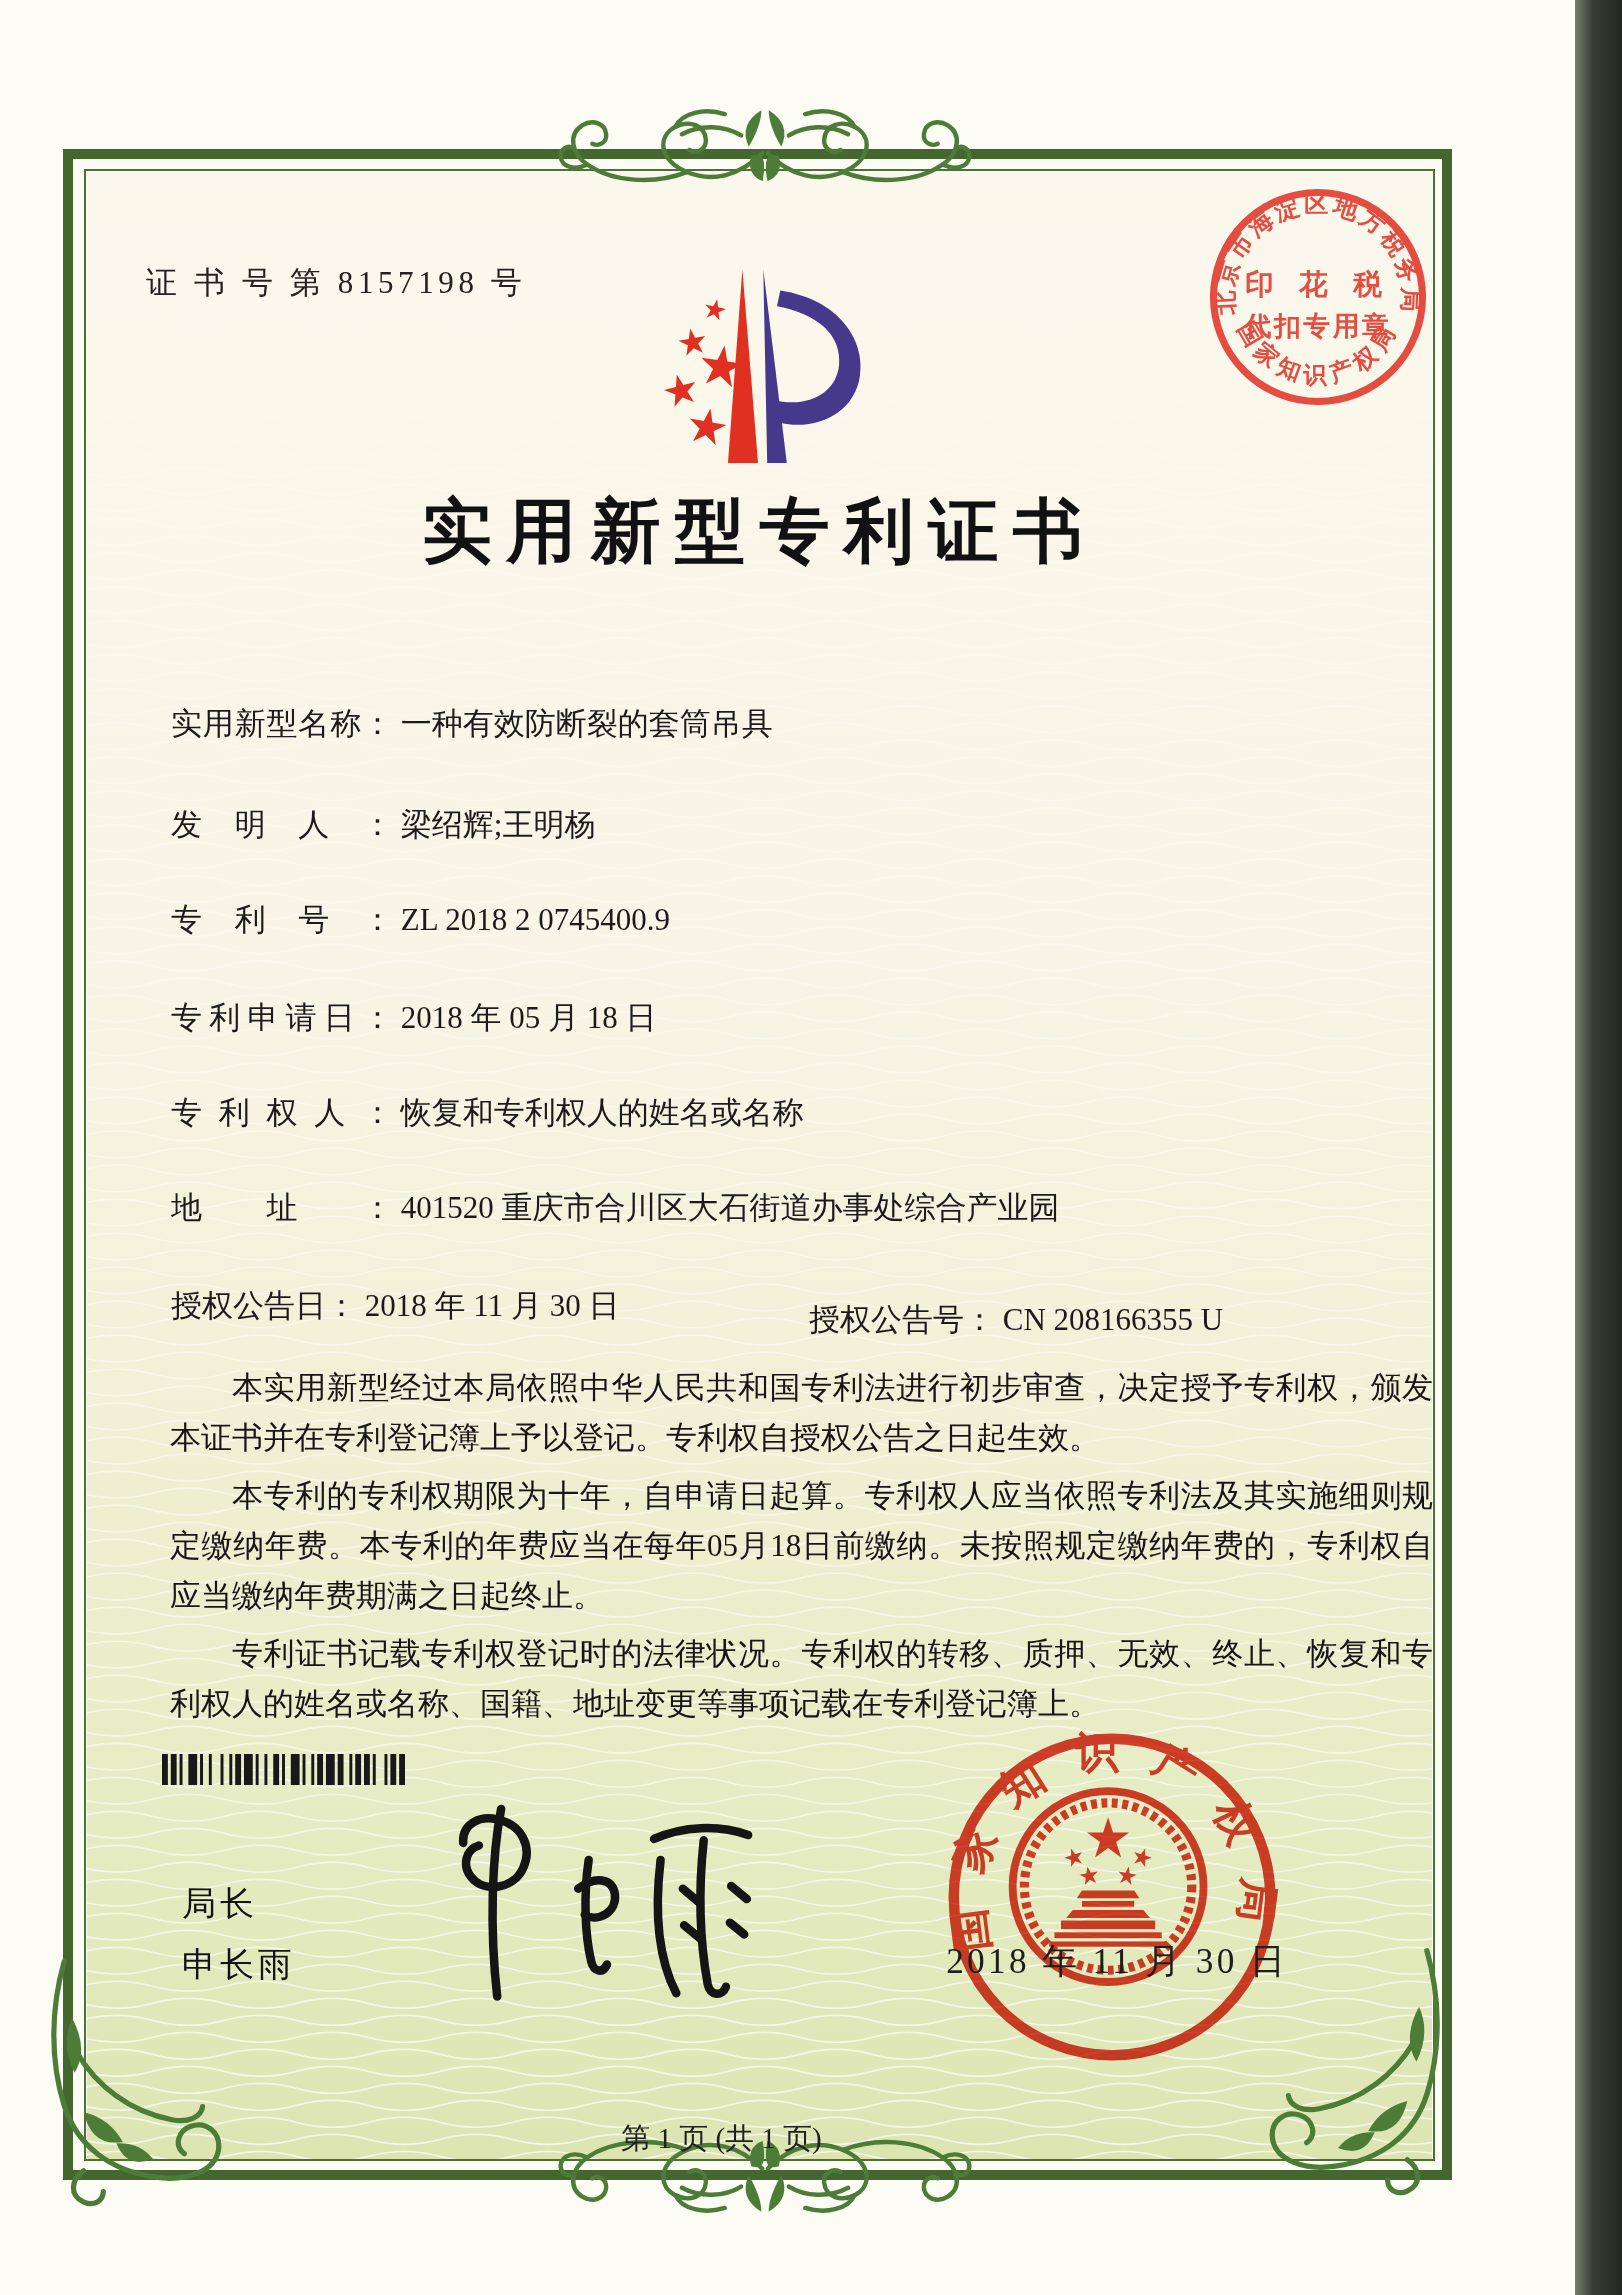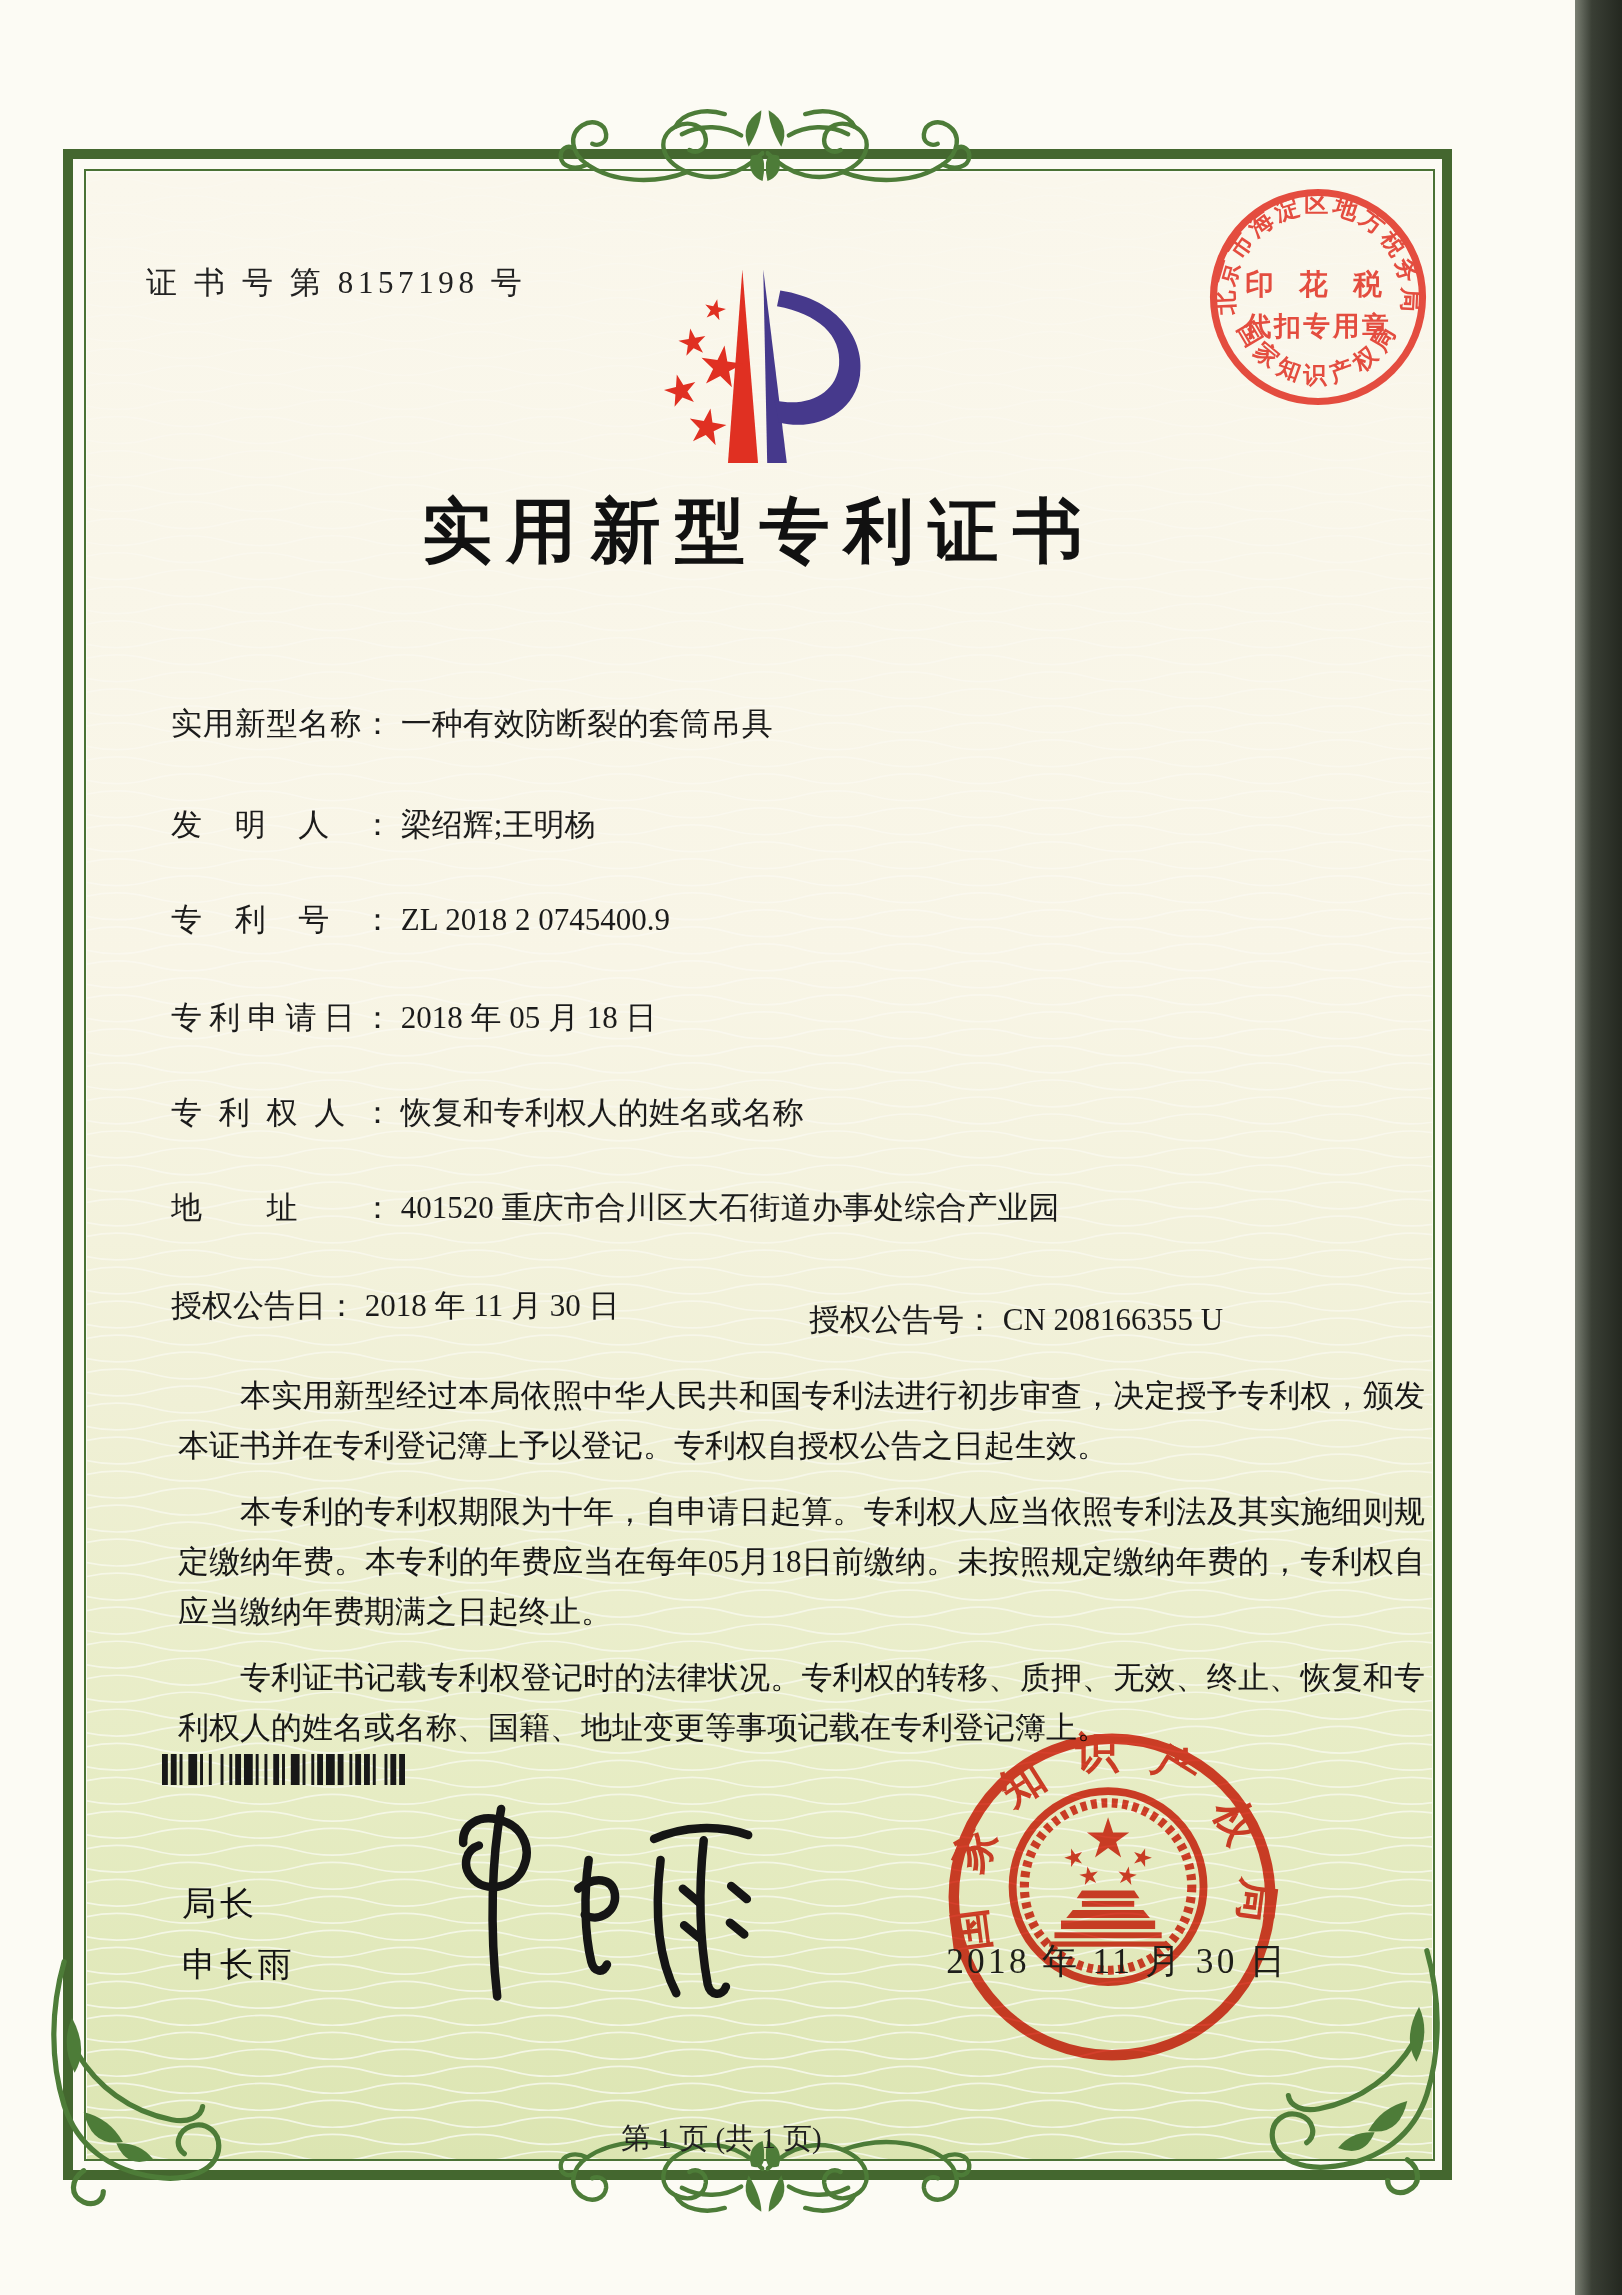--- a/index.html
+++ b/index.html
@@ -20,21 +20,21 @@
   
   .cert-no{position:absolute;left:146px;top:262px;font-size:31px;letter-spacing:4.6px;color:#222;}
   .title{position:absolute;left:84px;top:485px;width:1351px;text-align:center;
          font-size:70px;font-weight:bold;letter-spacing:14.4px;color:#111;}
   .frow{position:absolute;left:171px;font-size:31px;white-space:nowrap;}
   .flabel{display:inline-block;width:222px;text-align:justify;text-align-last:justify;vertical-align:baseline;}
   .fvalue{margin-left:7.8px;}
   .g2{position:absolute;left:638px;top:0;margin-top:14px;}
   .paras{position:absolute;left:162px;top:1355px;width:1279px;font-size:31px;line-height:50px;
          text-align:justify;color:#161616;}
-  .paras p{margin:16px;text-indent:2em;}
+  .paras p{margin:8px;text-indent:2em;}
   .chief{position:absolute;left:182px;font-size:34px;letter-spacing:3.9px;color:#141414;}
   .footer{position:absolute;left:84px;top:2119px;width:1275px;text-align:center;font-size:29px;color:#202020;}
   
   .orn{position:absolute;pointer-events:none;}
   .seal{position:absolute;mix-blend-mode:multiply;opacity:.95;}
   .sig{position:absolute;left:424px;top:1797px;}
   .barcode{position:absolute;left:162px;top:1754px;}
 </style>
 </head>
 <body>

